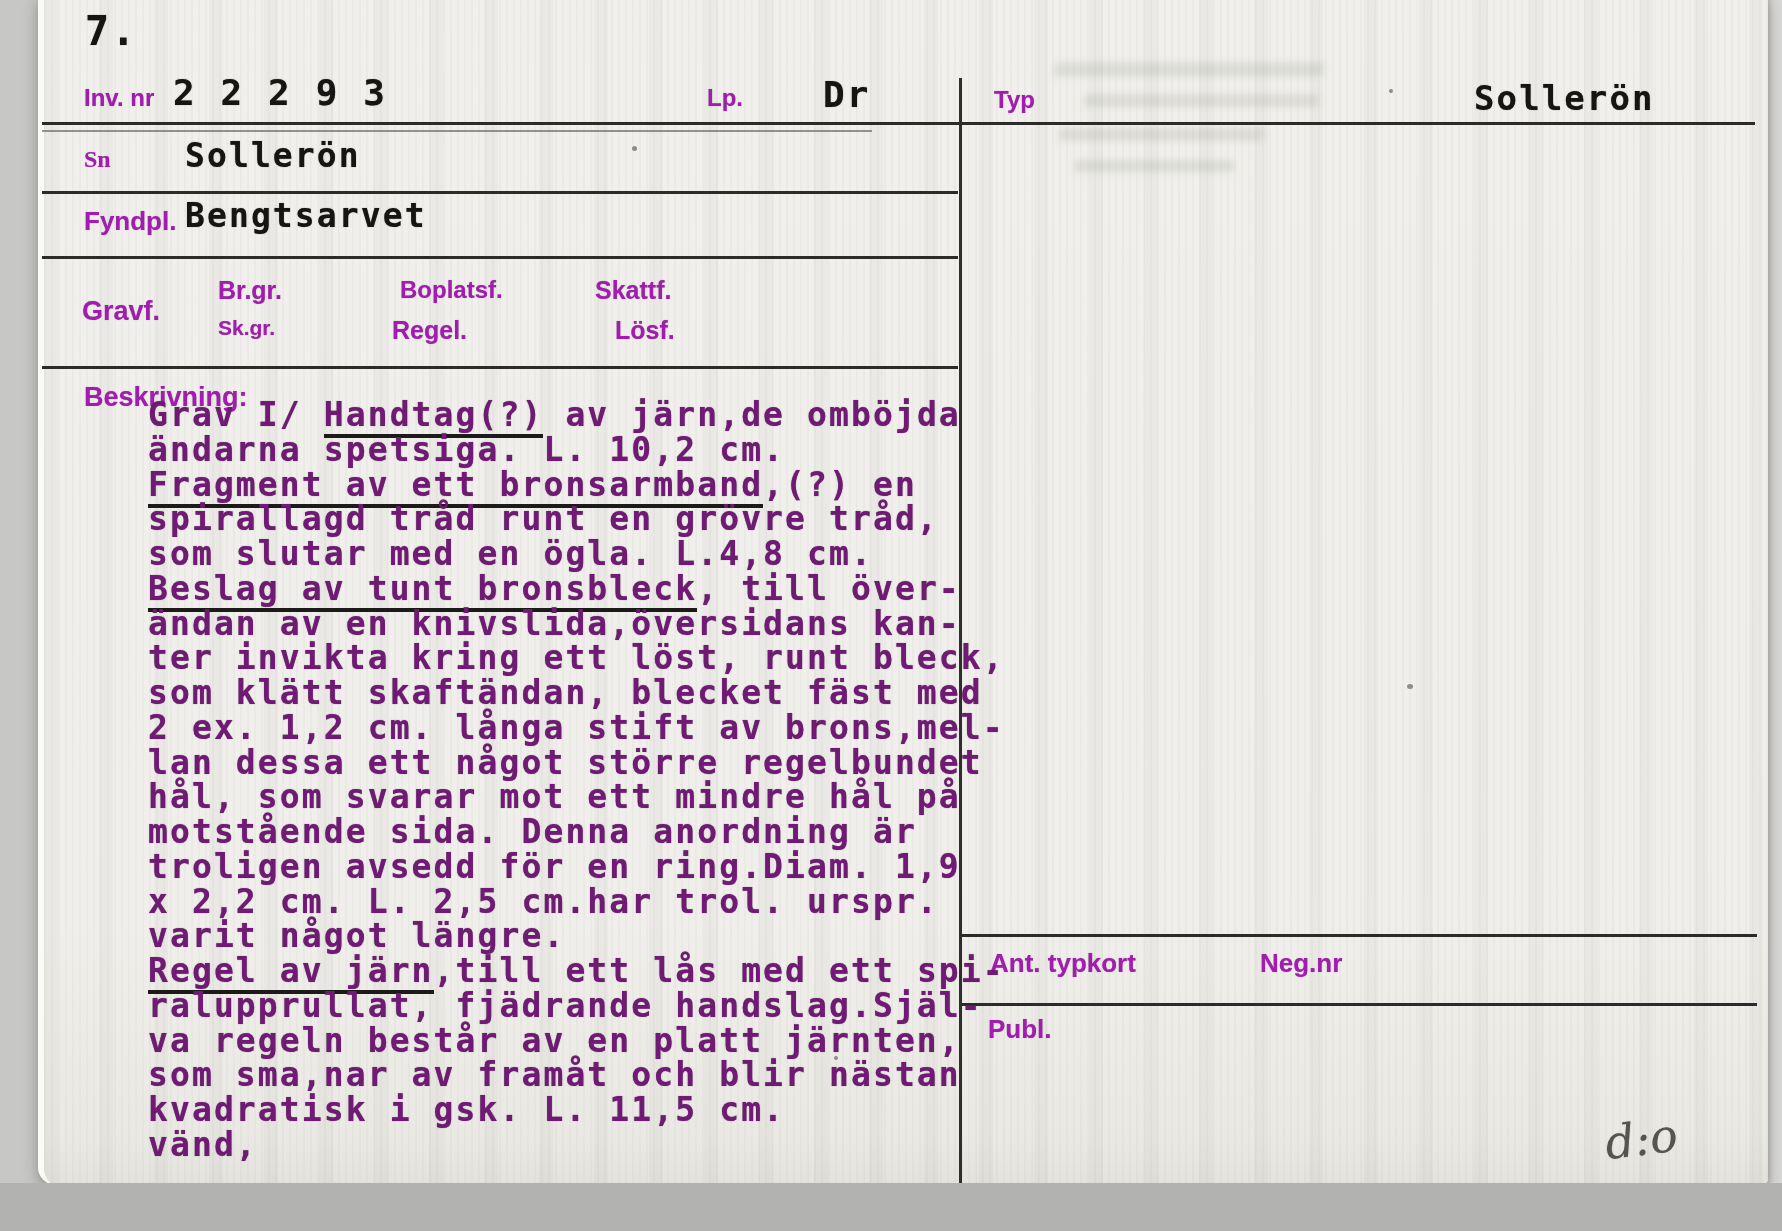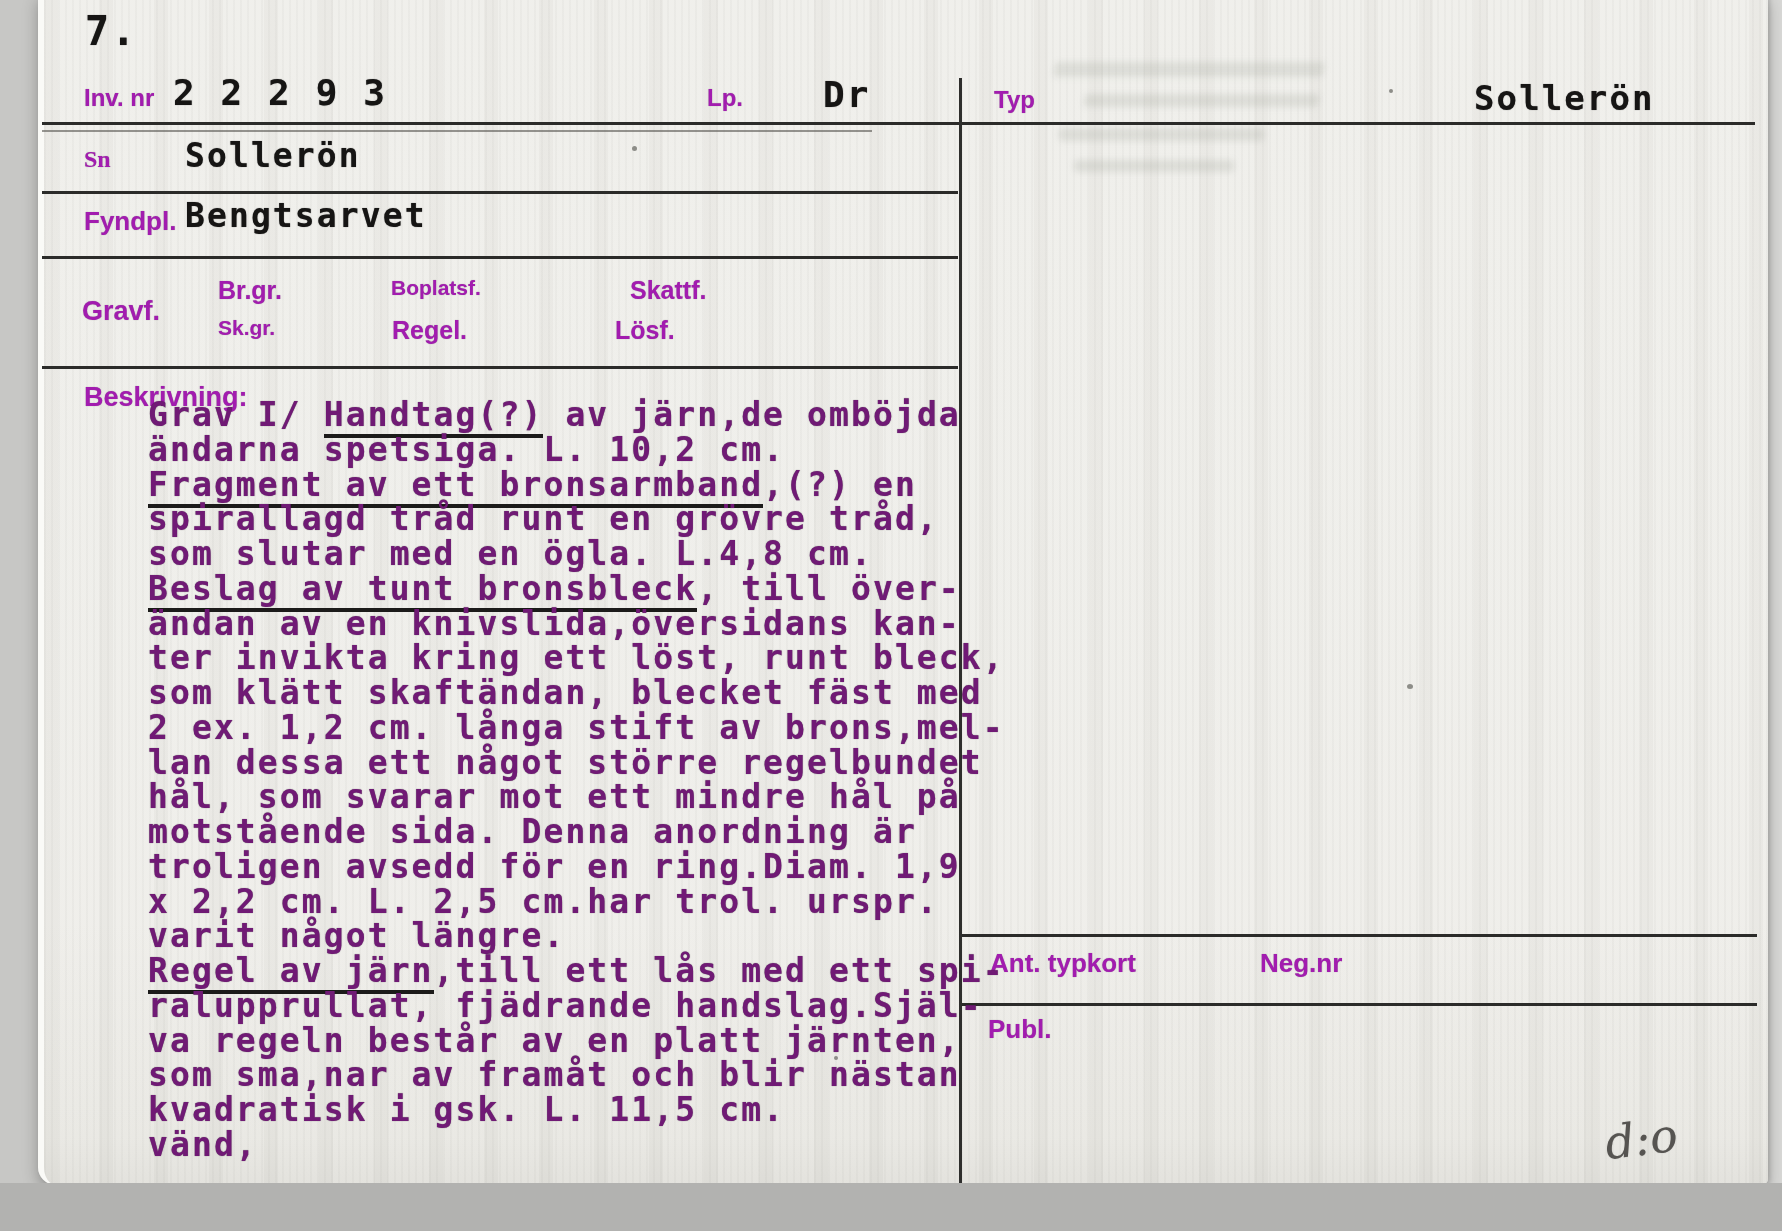--- a/index.html
+++ b/index.html
@@ -98,22 +98,22 @@
   <div class="tw" style="left:1474px;top:78px;font-size:34px;">Sollerön</div>
 
   <div class="lbl" style="left:84px;top:146px;font-size:24px;font-family:Liberation Serif, serif;">Sn</div>
   <div class="tw" style="left:185px;top:136px;">Sollerön</div>
 
   <div class="lbl" style="left:84px;top:206px;font-size:26px;">Fyndpl.</div>
   <div class="tw" style="left:185px;top:196px;">Bengtsarvet</div>
 
   <div class="lbl" style="left:82px;top:296px;font-size:27px;">Gravf.</div>
   <div class="lbl" style="left:218px;top:276px;font-size:25px;">Br.gr.</div>
-  <div class="lbl" style="left:391px;top:276px;font-size:21px;">Boplatsf.</div>
-  <div class="lbl" style="left:630px;top:276px;font-size:25px;">Skattf.</div>
+  <div class="lbl" style="left:400px;top:276px;font-size:24px;">Boplatsf.</div>
+  <div class="lbl" style="left:595px;top:276px;font-size:25px;">Skattf.</div>
   <div class="lbl" style="left:218px;top:316px;font-size:21px;">Sk.gr.</div>
   <div class="lbl" style="left:392px;top:316px;font-size:25px;">Regel.</div>
   <div class="lbl" style="left:615px;top:316px;font-size:25px;">Lösf.</div>
 
   <div class="lbl" style="left:84px;top:382px;font-size:27px;">Beskrivning:</div>
   <div class="desc"><div class="desc-line"><span>Grav I/ </span><span class="u">Handtag(?)</span><span> av järn,de omböjda</span></div><div class="desc-line"><span>ändarna spetsiga. L. 10,2 cm.</span></div><div class="desc-line"><span class="u">Fragment av ett bronsarmband</span><span>,(?) en</span></div><div class="desc-line"><span>spirallagd tråd runt en grövre tråd,</span></div><div class="desc-line"><span>som slutar med en ögla. L.4,8 cm.</span></div><div class="desc-line"><span class="u">Beslag av tunt bronsbleck</span><span>, till över-</span></div><div class="desc-line"><span>ändan av en knivslida,översidans kan-</span></div><div class="desc-line"><span>ter invikta kring ett löst, runt bleck,</span></div><div class="desc-line"><span>som klätt skaftändan, blecket fäst med</span></div><div class="desc-line"><span>2 ex. 1,2 cm. långa stift av brons,mel-</span></div><div class="desc-line"><span>lan dessa ett något större regelbundet</span></div><div class="desc-line"><span>hål, som svarar mot ett mindre hål på</span></div><div class="desc-line"><span>motstående sida. Denna anordning är</span></div><div class="desc-line"><span>troligen avsedd för en ring.Diam. 1,9</span></div><div class="desc-line"><span>x 2,2 cm. L. 2,5 cm.har trol. urspr.</span></div><div class="desc-line"><span>varit något längre.</span></div><div class="desc-line"><span class="u">Regel av järn</span><span>,till ett lås med ett spi-</span></div><div class="desc-line"><span>ralupprullat, fjädrande handslag.Själ-</span></div><div class="desc-line"><span>va regeln består av en platt järnten,</span></div><div class="desc-line"><span>som sma,nar av framåt och blir nästan</span></div><div class="desc-line"><span>kvadratisk i gsk. L. 11,5 cm.</span></div><div class="desc-line"><span>vänd,</span></div></div>
 
   <div class="lbl" style="left:990px;top:948px;font-size:26px;">Ant. typkort</div>
   <div class="lbl" style="left:1260px;top:948px;font-size:26px;">Neg.nr</div>
   <div class="lbl" style="left:988px;top:1014px;font-size:26px;">Publ.</div>

